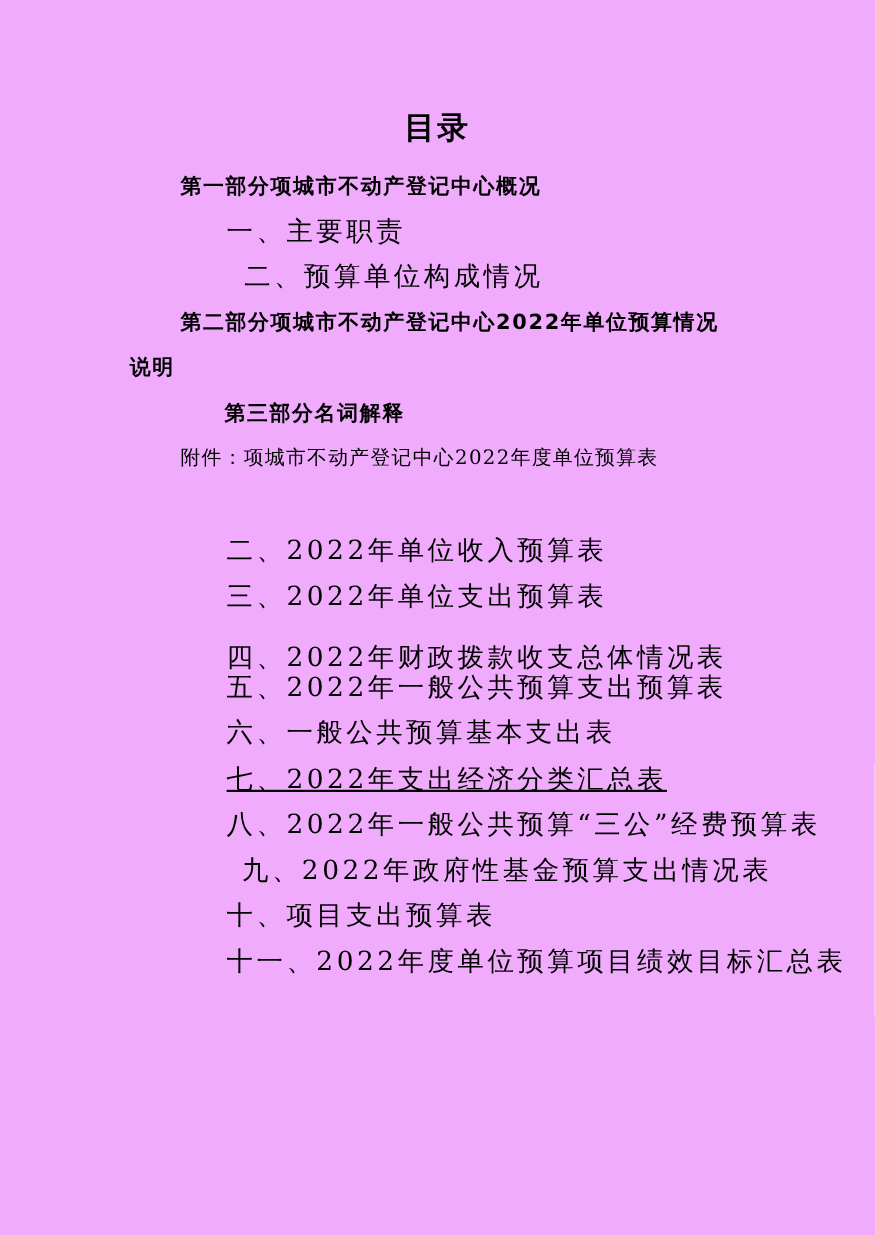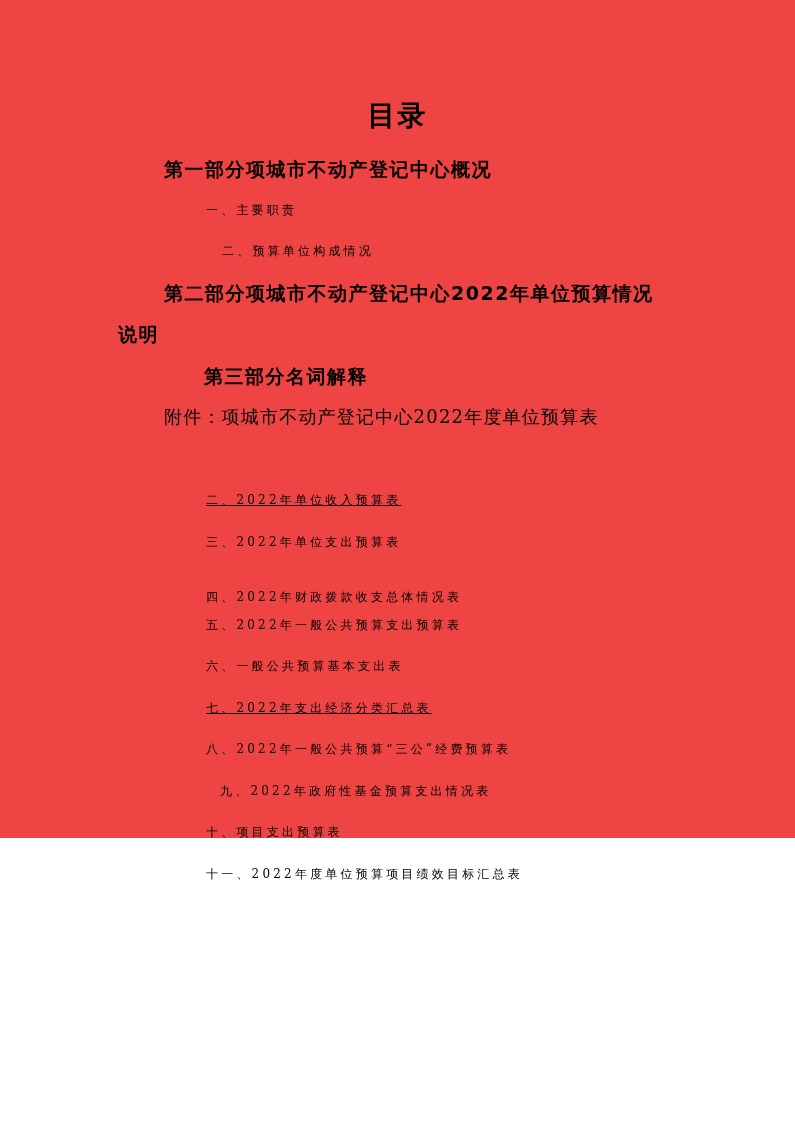--- a/index.html
+++ b/index.html
@@ -12,22 +12,22 @@
       height: 1123px;
       position: relative;
       overflow: hidden;
       color: #000000;
       font-family: "DejaVu Serif", "Liberation Serif", serif;
     }
     .page {
       position: absolute;
       left: 0; top: 0;
       width: 795px;
-      height: 838px;
-      background: #ef4444;
+      height: 1123px;
+      background: #f0abfc;
     }
     .title {
       position: absolute;
       left: 0;
       top: 96px;
       width: 795px;
       text-align: center;
       font-size: 28px;
       line-height: 40px;
       font-weight: bold;
@@ -39,21 +39,21 @@
       white-space: nowrap;
       line-height: 28px;
     }
     .part {
       font-size: 19px;
       font-weight: bold;
       letter-spacing: 1.5px;
       font-family: "DejaVu Sans", "Liberation Sans", sans-serif;
     }
     .sub {
-      font-size: 12px;
+      font-size: 24px;
       letter-spacing: 3.2px;
       font-weight: normal;
     }
     .attach {
       font-size: 18px;
       letter-spacing: 1.2px;
     }
   </style>
 </head>
 <body>
@@ -66,21 +66,21 @@
   <div class="line sub" style="left:206px; top:196px;">一、主要职责</div>
   <div class="line sub" style="left:206px; top:237px;margin-left:16px;">二、预算单位构成情况</div>
 
   <div class="line part" style="left:164px; top:279px;">第二部分项城市不动产登记中心2022年单位预算情况</div>
   <div class="line part" style="left:118px; top:320px;">说明</div>
 
   <div class="line part" style="left:164px; top:362px;margin-left:40px;">第三部分名词解释</div>
 
   <div class="line attach" style="left:164px; top:403px;">附件：项城市不动产登记中心2022年度单位预算表</div>
 
-  <div class="line sub" style="left:206px; top:486px;text-decoration:underline;">二、2022年单位收入预算表</div>
+  <div class="line sub" style="left:206px; top:486px;">二、2022年单位收入预算表</div>
   <div class="line sub" style="left:206px; top:528px;">三、2022年单位支出预算表</div>
   <div class="line sub" style="left:206px; top:569px;margin-top:14px;">四、2022年财政拨款收支总体情况表</div>
   <div class="line sub" style="left:206px; top:611px;">五、2022年一般公共预算支出预算表</div>
   <div class="line sub" style="left:206px; top:652px;">六、一般公共预算基本支出表</div>
   <div class="line sub" style="left:206px; top:694px;text-decoration:underline;">七、2022年支出经济分类汇总表</div>
   <div class="line sub" style="left:206px; top:735px;">八、2022年一般公共预算“三公”经费预算表</div>
   <div class="line sub" style="left:220px; top:777px;">九、2022年政府性基金预算支出情况表</div>
   <div class="line sub" style="left:206px; top:818px;">十、项目支出预算表</div>
   <div class="line sub" style="left:206px; top:860px;">十一、2022年度单位预算项目绩效目标汇总表</div>
 

